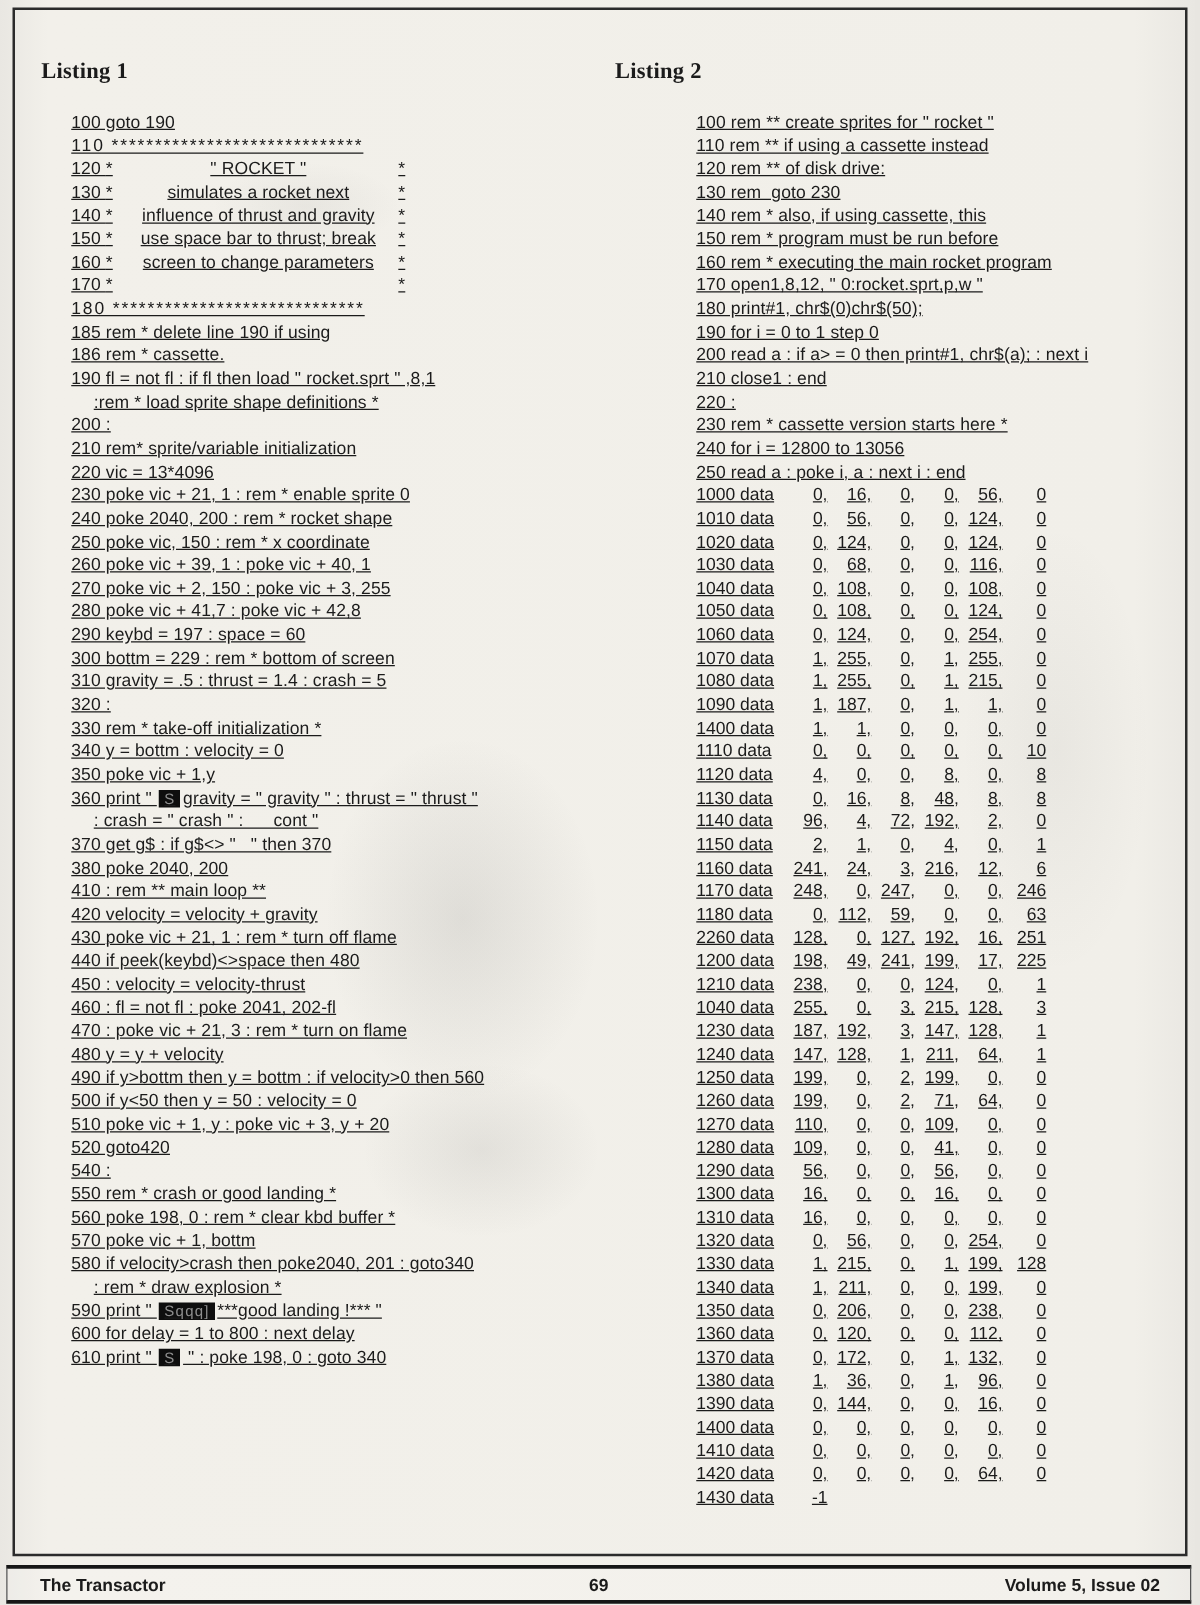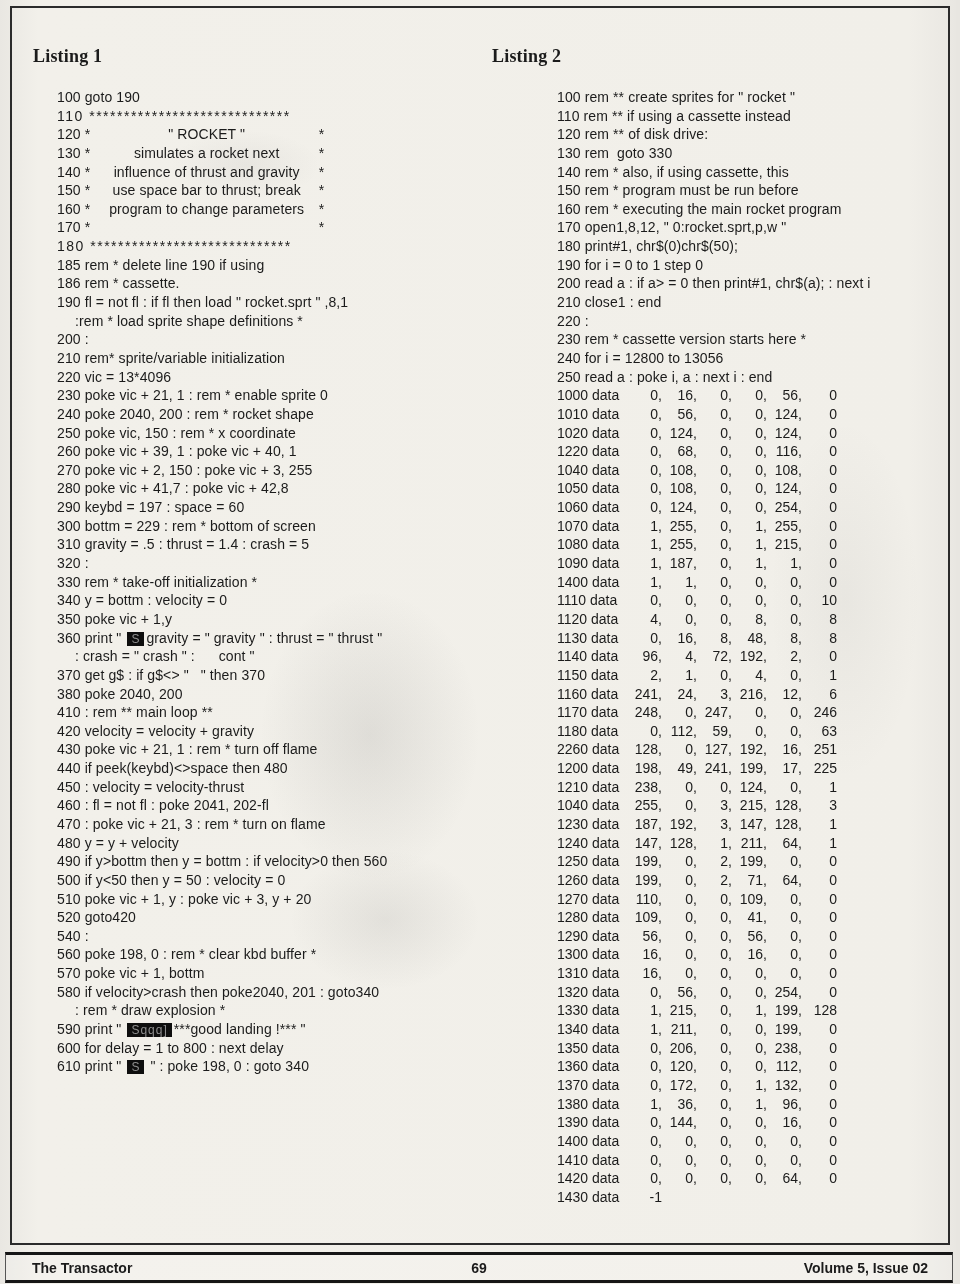--- a/index.html
+++ b/index.html
@@ -31,21 +31,21 @@
          background:radial-gradient(closest-side, rgba(70,70,70,.05), rgba(70,70,70,0)); }
 
   .listing-title {
     position:absolute; top:46px;
     font-family:"Liberation Serif", serif;
     font-weight:bold; font-size:18px; letter-spacing:.2px;
   }
   #l1title { left:33px; }
   #l2title { left:492px; }
 
-  .codecol { position:absolute; top:88px; font-size:14px; }
+  .codecol { position:absolute; top:88px; font-size:14px;text-decoration:underline; }
   #l1code { left:57px;  width:420px; }
   #l2code { left:557px; width:380px; }
 
   .codeline {
     white-space:pre; height:18.65px; line-height:18.65px;
     letter-spacing:.1px;
   }
   .codeline.ind { padding-left:18px; }
   .codeline.stars { letter-spacing:1.5px; }
 
@@ -91,21 +91,21 @@
   <div class="listing-title" id="l1title">Listing 1</div>
   <div class="listing-title" id="l2title">Listing 2</div>
 
   <div class="codecol" id="l1code">
       <div class="codeline">100 goto 190</div>
       <div class="codeline stars">110 *****************************</div>
       <div class="codeline boxrow"><span class="pre">120 </span><span class="bstar">*</span><span class="bcenter">" ROCKET "</span><span class="bstar">*</span></div>
       <div class="codeline boxrow"><span class="pre">130 </span><span class="bstar">*</span><span class="bcenter">simulates a rocket next</span><span class="bstar">*</span></div>
       <div class="codeline boxrow"><span class="pre">140 </span><span class="bstar">*</span><span class="bcenter">influence of thrust and gravity</span><span class="bstar">*</span></div>
       <div class="codeline boxrow"><span class="pre">150 </span><span class="bstar">*</span><span class="bcenter">use space bar to thrust; break</span><span class="bstar">*</span></div>
-      <div class="codeline boxrow"><span class="pre">160 </span><span class="bstar">*</span><span class="bcenter">program to change parameters</span><span class="bstar">*</span></div>
+      <div class="codeline boxrow"><span class="pre">160 </span><span class="bstar">*</span><span class="bcenter">screen to change parameters</span><span class="bstar">*</span></div>
       <div class="codeline boxrow"><span class="pre">170 </span><span class="bstar">*</span><span class="bcenter"></span><span class="bstar">*</span></div>
       <div class="codeline stars">180 *****************************</div>
       <div class="codeline">185 rem * delete line 190 if using</div>
       <div class="codeline">186 rem * cassette.</div>
       <div class="codeline">190 fl = not fl : if fl then load " rocket.sprt " ,8,1</div>
       <div class="codeline ind">:rem * load sprite shape definitions *</div>
       <div class="codeline">200 :</div>
       <div class="codeline">210 rem* sprite/variable initialization</div>
       <div class="codeline">220 vic = 13*4096</div>
       <div class="codeline">230 poke vic + 21, 1 : rem * enable sprite 0</div>
@@ -131,33 +131,34 @@
       <div class="codeline">440 if peek(keybd)&lt;&gt;space then 480</div>
       <div class="codeline">450 : velocity = velocity-thrust</div>
       <div class="codeline">460 : fl = not fl : poke 2041, 202-fl</div>
       <div class="codeline">470 : poke vic + 21, 3 : rem * turn on flame</div>
       <div class="codeline">480 y = y + velocity</div>
       <div class="codeline">490 if y&gt;bottm then y = bottm : if velocity&gt;0 then 560</div>
       <div class="codeline">500 if y&lt;50 then y = 50 : velocity = 0</div>
       <div class="codeline">510 poke vic + 1, y : poke vic + 3, y + 20</div>
       <div class="codeline">520 goto420</div>
       <div class="codeline">540 :</div>
+      <div class="codeline">550 rem * crash or good landing *</div>
       <div class="codeline">560 poke 198, 0 : rem * clear kbd buffer *</div>
       <div class="codeline">570 poke vic + 1, bottm</div>
       <div class="codeline">580 if velocity&gt;crash then poke2040, 201 : goto340</div>
       <div class="codeline ind">: rem * draw explosion *</div>
       <div class="codeline">590 print " <span class="rev">Sqqq]</span>***good landing !*** "</div>
       <div class="codeline">600 for delay = 1 to 800 : next delay</div>
       <div class="codeline">610 print " <span class="rev">S</span> " : poke 198, 0 : goto 340</div>
     </div>
   <div class="codecol" id="l2code">
       <div class="codeline">100 rem ** create sprites for " rocket "</div>
       <div class="codeline">110 rem ** if using a cassette instead</div>
       <div class="codeline">120 rem ** of disk drive:</div>
-      <div class="codeline">130 rem  goto 330</div>
+      <div class="codeline">130 rem  goto 230</div>
       <div class="codeline">140 rem * also, if using cassette, this</div>
       <div class="codeline">150 rem * program must be run before</div>
       <div class="codeline">160 rem * executing the main rocket program</div>
       <div class="codeline">170 open1,8,12, " 0:rocket.sprt,p,w "</div>
       <div class="codeline">180 print#1, chr$(0)chr$(50);</div>
       <div class="codeline">190 for i = 0 to 1 step 0</div>
       <div class="codeline">200 read a : if a&gt; = 0 then print#1, chr$(a); : next i</div>
       <div class="codeline">210 close1 : end</div>
       <div class="codeline">220 :</div>
       <div class="codeline">230 rem * cassette version starts here *</div>
@@ -184,21 +185,21 @@
       <div class="datarow">
         <span class="dn">1020 data</span>
         <span class="dv">0,</span>
         <span class="dv">124,</span>
         <span class="dv">0,</span>
         <span class="dv">0,</span>
         <span class="dv">124,</span>
         <span class="dv">0</span>
       </div>
       <div class="datarow">
-        <span class="dn">1220 data</span>
+        <span class="dn">1030 data</span>
         <span class="dv">0,</span>
         <span class="dv">68,</span>
         <span class="dv">0,</span>
         <span class="dv">0,</span>
         <span class="dv">116,</span>
         <span class="dv">0</span>
       </div>
       <div class="datarow">
         <span class="dn">1040 data</span>
         <span class="dv">0,</span>

